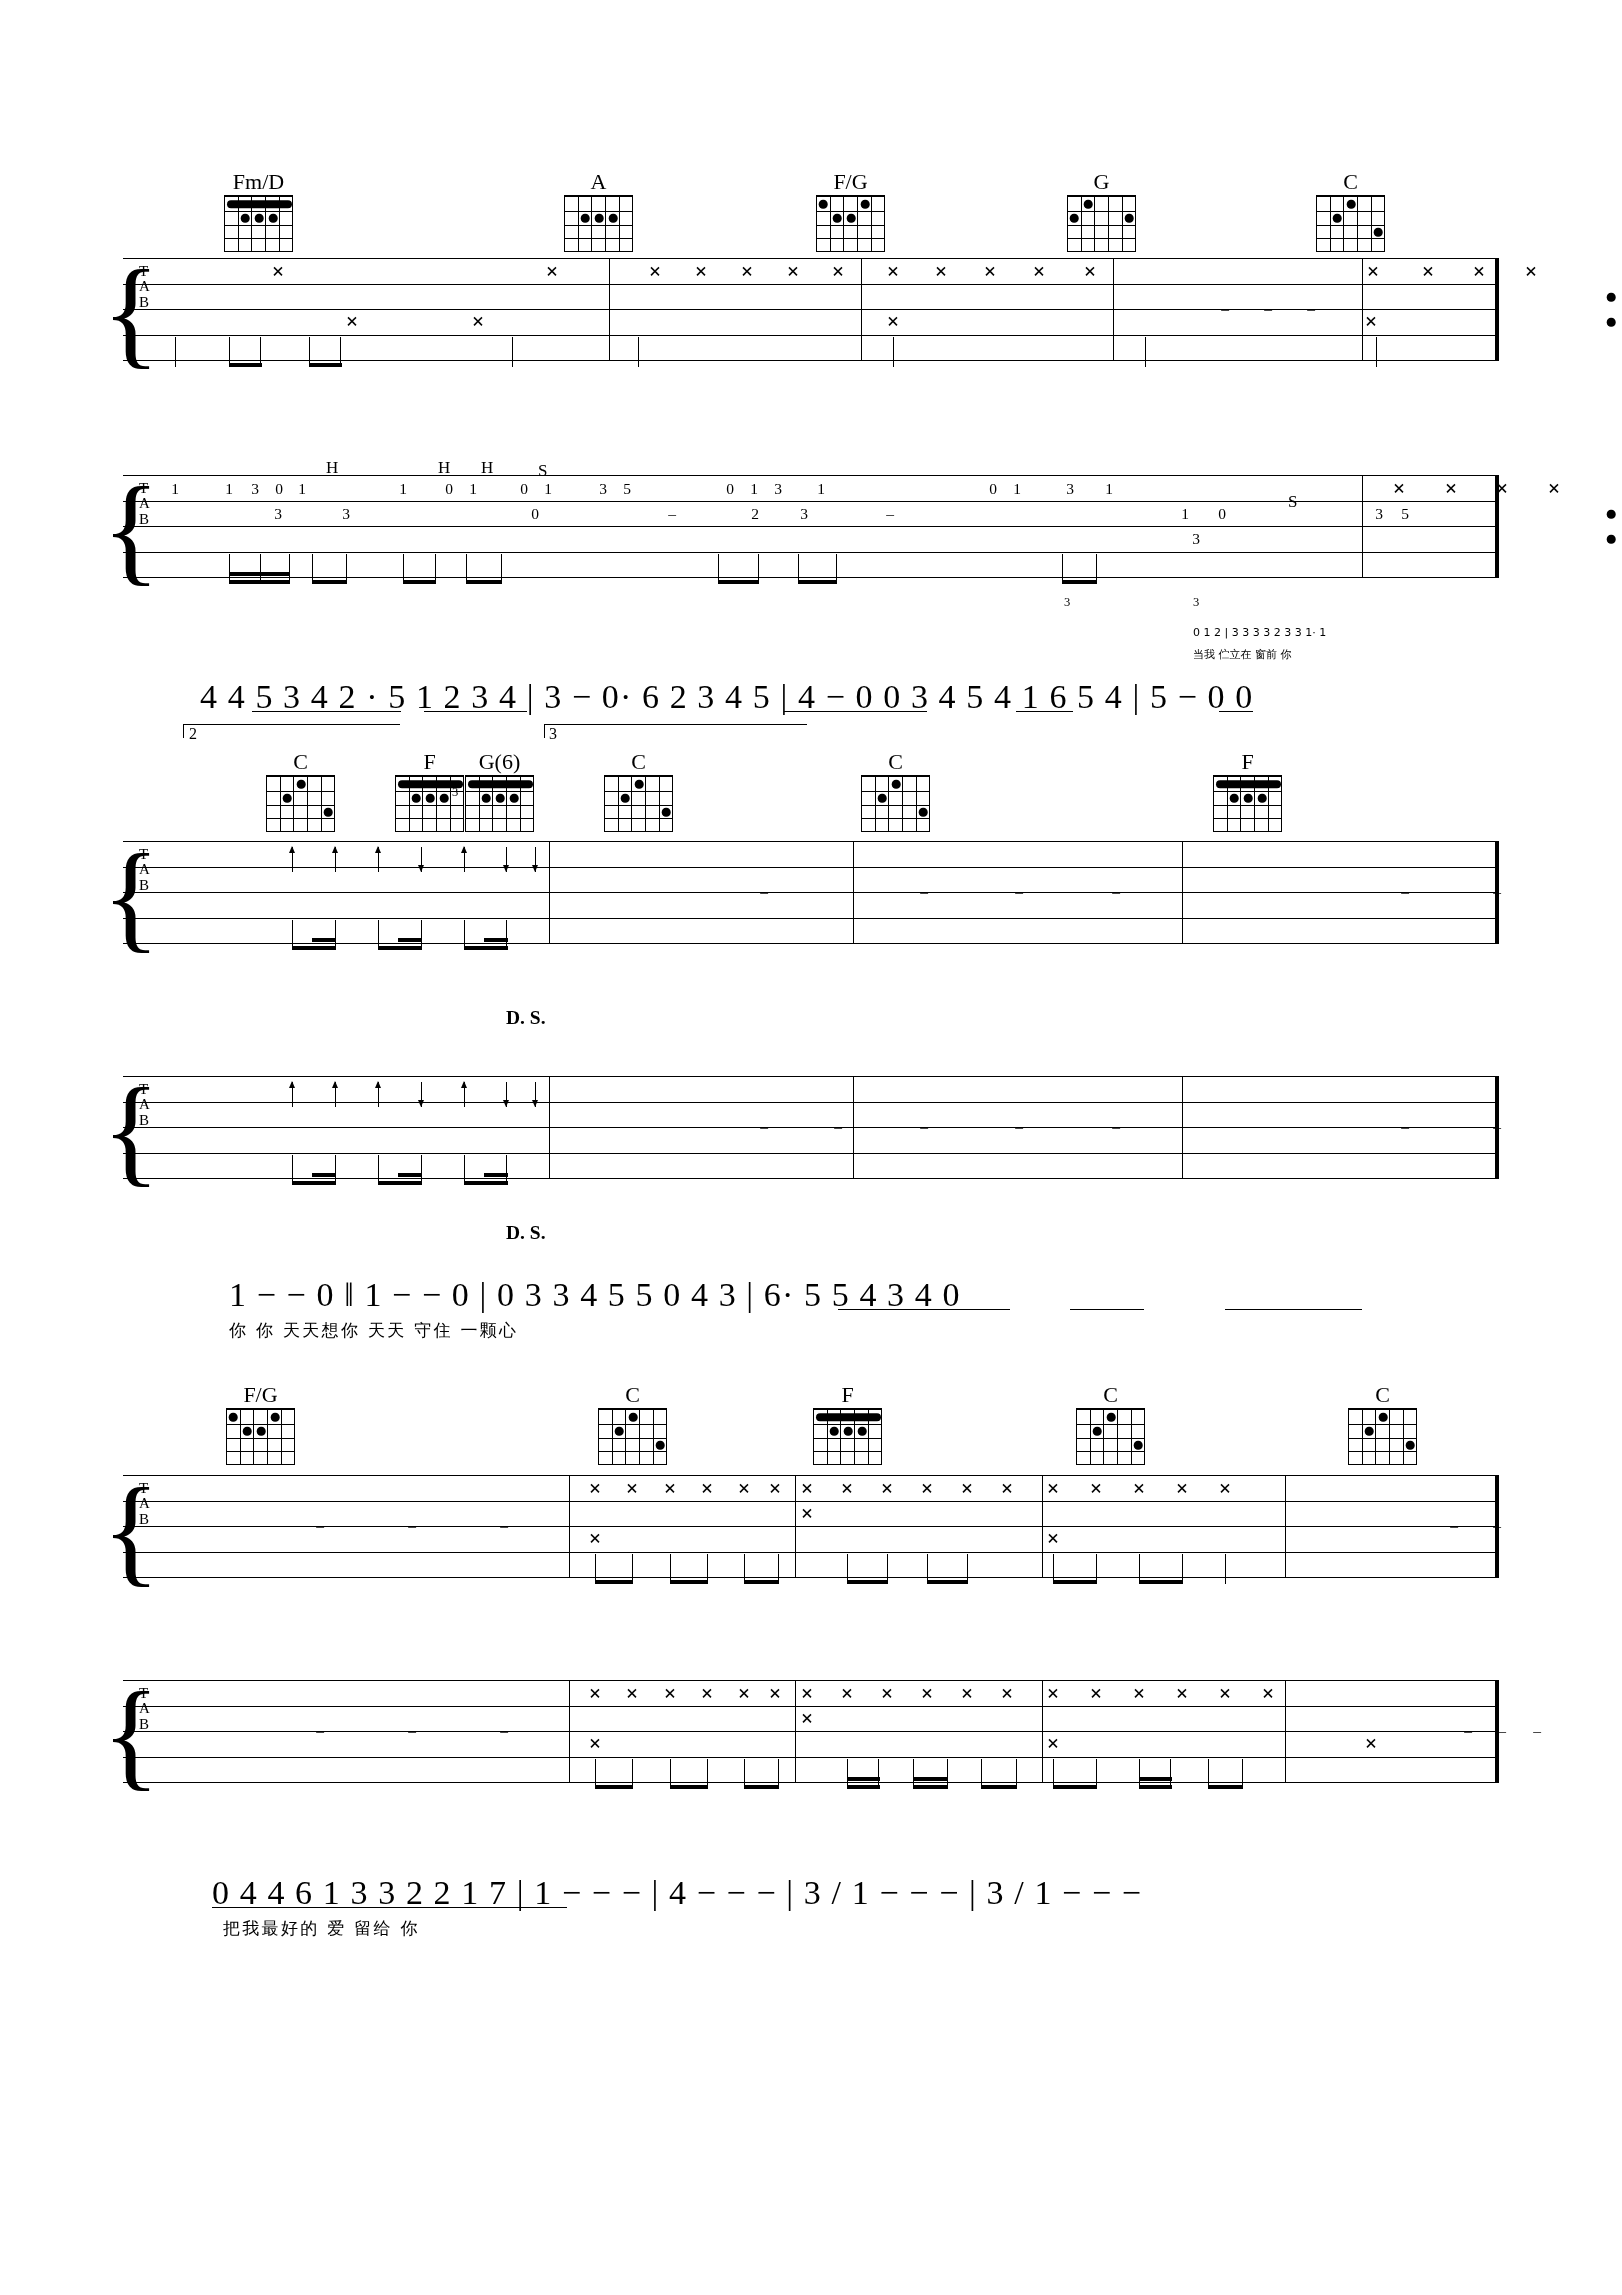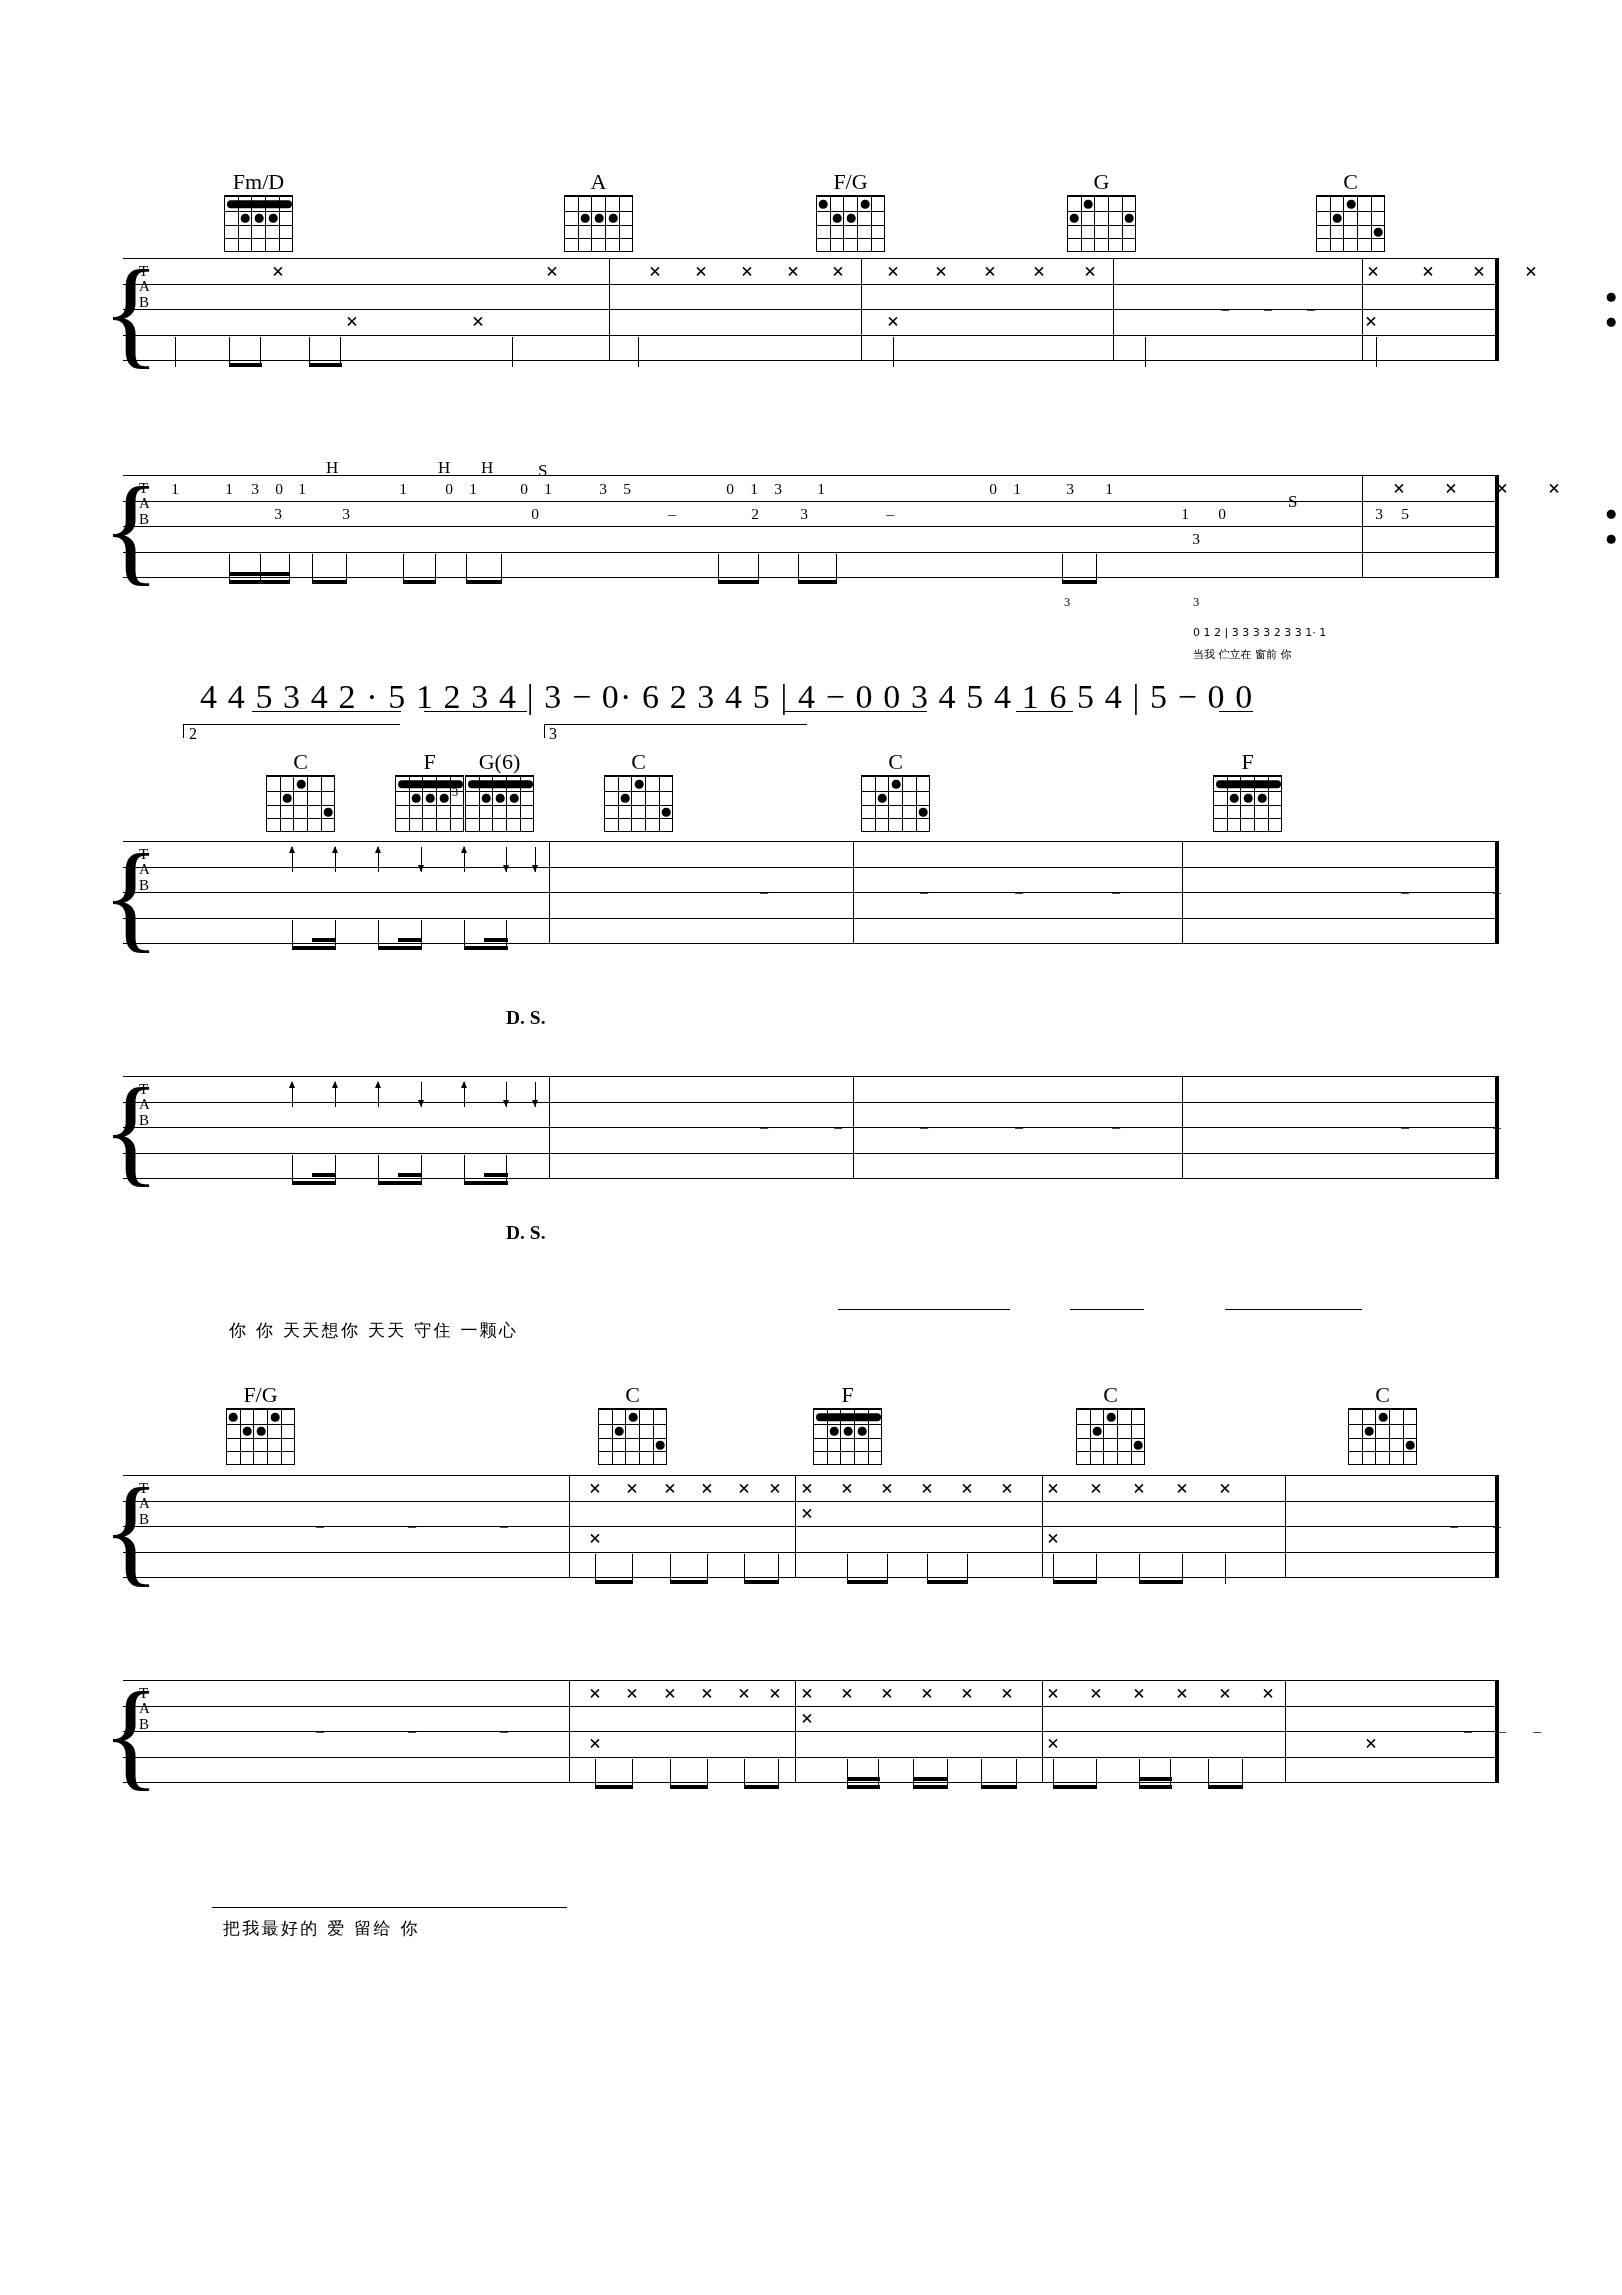--- a/index.html
+++ b/index.html
@@ -624,20 +624,21 @@
     <div class="beam" style="left:255px;top:104px;width:44px"></div>
     <div class="beam" style="left:275px;top:96px;width:24px"></div>
     <div class="stem" style="left:341px;top:78px;height:30px"></div>
     <div class="stem" style="left:383px;top:78px;height:30px"></div>
     <div class="beam" style="left:341px;top:104px;width:44px"></div>
     <div class="beam" style="left:361px;top:96px;width:24px"></div>
   </div>
   <div class="brace" style="left:102px;top:1070px;font-size:121px;">{</div>
   <div class="marker" style="left:506px;top:1222px;">D. S.</div>
 
+  <div class="jp" style="left:229px;top:1276px;">1  −  − 0 ‖ 1  −  − 0 | 0 3 3 4 5 5    0 4 3 | 6· 5 5 4 3 4    0</div>
   <div class="ul" style="left:838px;top:1309px;width:172px;"></div>
   <div class="ul" style="left:1070px;top:1309px;width:74px;"></div>
   <div class="ul" style="left:1225px;top:1309px;width:137px;"></div>
   <div class="lyr" style="left:229px;top:1319px;">你                  你                  天天想你     天天 守住 一颗心</div>
 
   <div class="chordbox" style="left:226px;top:1408px;width:69px;height:57px;">
     <div class="cname">F/G</div>
     <div class="grid">
       <div class="v" style="left:12.6px"></div>
         <div class="v" style="left:26px"></div>
@@ -838,18 +839,19 @@
     <div class="stem" style="left:1016px;top:78px;height:30px"></div>
     <div class="stem" style="left:1047px;top:78px;height:30px"></div>
     <div class="beam" style="left:1016px;top:104px;width:33px"></div>
     <div class="beam" style="left:1016px;top:96px;width:33px"></div>
     <div class="stem" style="left:1085px;top:78px;height:30px"></div>
     <div class="stem" style="left:1119px;top:78px;height:30px"></div>
     <div class="beam" style="left:1085px;top:104px;width:35px"></div>
   </div>
   <div class="brace" style="left:102px;top:1674px;font-size:121px;">{</div>
 
+  <div class="jp" style="left:212px;top:1874px;">0 4 4 6 1 3 3 2 2 1 7 | 1 − − − | 4 − − −  | 3 / 1 − − −  | 3 / 1 − − −</div>
   <div class="ul" style="left:212px;top:1907px;width:355px;"></div>
   <div class="lyr" style="left:223px;top:1917px;">把我最好的  爱  留给 你</div>
 
 
 </div>
 
 
 </body></html>

